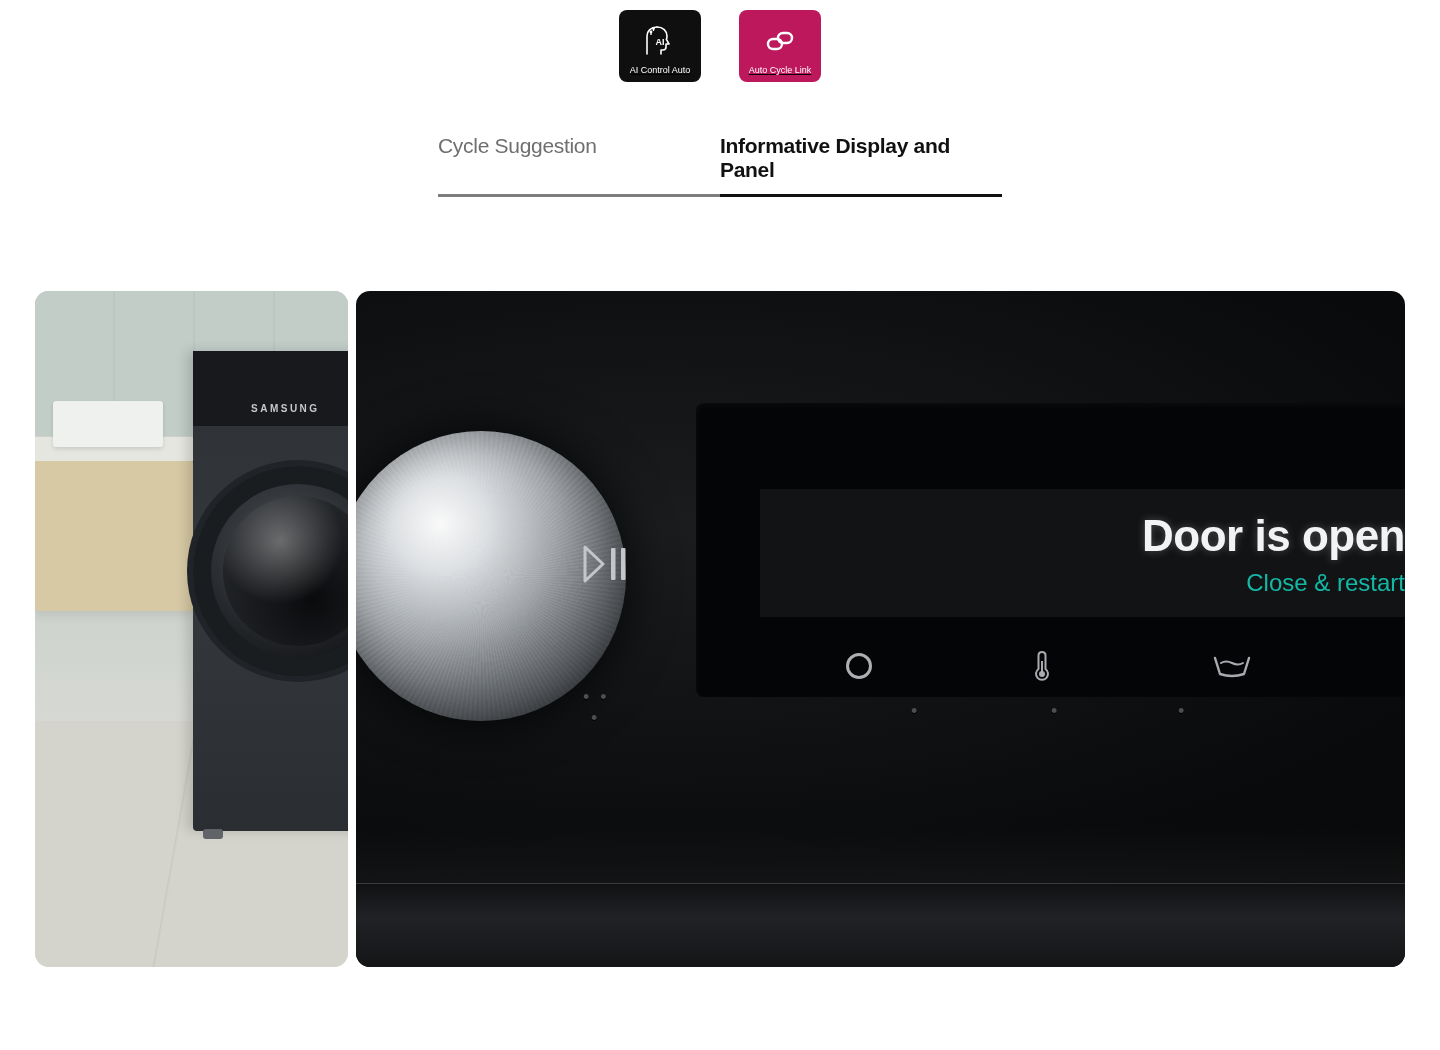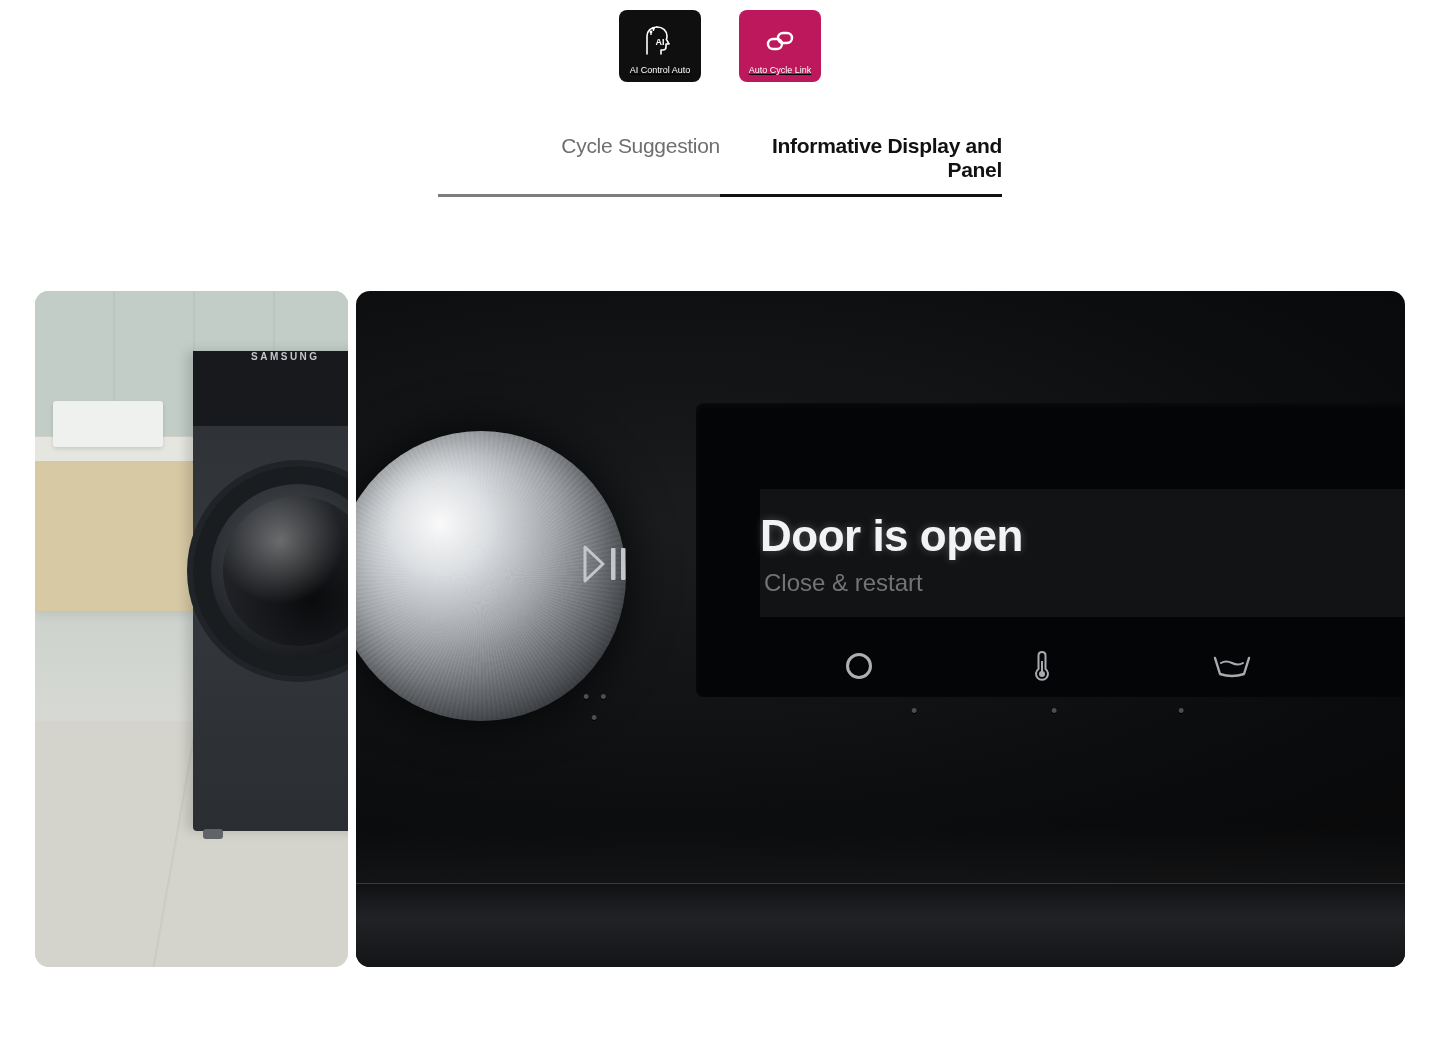--- a/index.html
+++ b/index.html
@@ -35,21 +35,21 @@
   }
 
   
   .tabs {
     display: flex;
     justify-content: center;
     margin-top: 52px;
   }
   .tab {
     width: 282px;
-    text-align: right;
+    text-align: left;
     font-size: 21px;
     font-weight: 500;
     padding-bottom: 12px;
     border-bottom: 3px solid #7d7d7d;
     color: #6f6f6f;
     cursor: pointer;
     letter-spacing: -0.3px;
   }
   .tab.active {
     color: #111;
@@ -109,22 +109,22 @@
   .washer {
     position:absolute; left:158px; top:60px; width:210px; height:480px;
     background: linear-gradient(180deg,#2d3034 0%,#34383c 50%,#2a2d31 100%);
     border-radius:4px;
     box-shadow: -6px 0 12px rgba(0,0,0,.15);
   }
   .washer .panel {
     position:absolute; top:0; left:0; right:0; height:76px;
     background:#17191c;
     border-bottom:1px solid #303337;
-    display:flex; align-items:flex-start; justify-content:space-between;
-    padding:0 16px;
+    display:flex; align-items:flex-end; justify-content:space-between;
+    padding:12px 16px;
   }
   .washer .brand { color:#c6c8cd; font-size:10px; letter-spacing:2.5px; font-weight:600; margin-left: 42px;}
   .washer .door {
     position:absolute; top:115px; left:50%; transform:translateX(-50%);
     width:210px; height:210px; border-radius:50%;
     background: radial-gradient(circle at 45% 40%, #55595f 0%, #2e3236 40%, #121316 70%);
     box-shadow:
        0 0 0 6px #202327,
        inset 0 0 0 18px #1a1d20,
        inset 0 0 40px rgba(255,255,255,.05);
@@ -188,33 +188,34 @@
   .bd2{ left:555px; top:410px; }
   .bd3{ left:695px; top:410px; }
   .bd4{ left:822px; top:410px; }
 
   .display{
     position:absolute; left:340px; right:0; top:112px; height:294px;
     background:#040506;
     border-radius:8px 0 0 8px;
     box-shadow: inset 0 2px 6px rgba(255,255,255,.04);
     padding:28px 0 0 64px;
+    text-align:right;
   }
   .display .message{
     background:#121315;
     width:100%; height:128px;
     margin-top:58px;
     padding:22px 0 0 0;
   }
   .display .title{
     color:#f2f3f5; font-size:44px; font-weight:600; letter-spacing:-.5px;
     text-shadow:0 0 8px rgba(255,255,255,.25);
   }
   .display .sub{
-    color:#737373; font-size:24px; font-weight:500; margin-top:8px; margin-left:4px;
+    color:#14b8a6; font-size:24px; font-weight:500; margin-top:8px; margin-left:4px;
   }
   .display .iconbar{
     position:absolute; left:0; right:0; bottom:6px; height:50px;
     display:flex; align-items:center; gap:160px;
     padding-left:150px;
   }
   .display .iconbar .circle{
     width:26px;height:26px;border:3px solid #adafb3;border-radius:50%;
   }
   .display .iconbar .therm svg,

